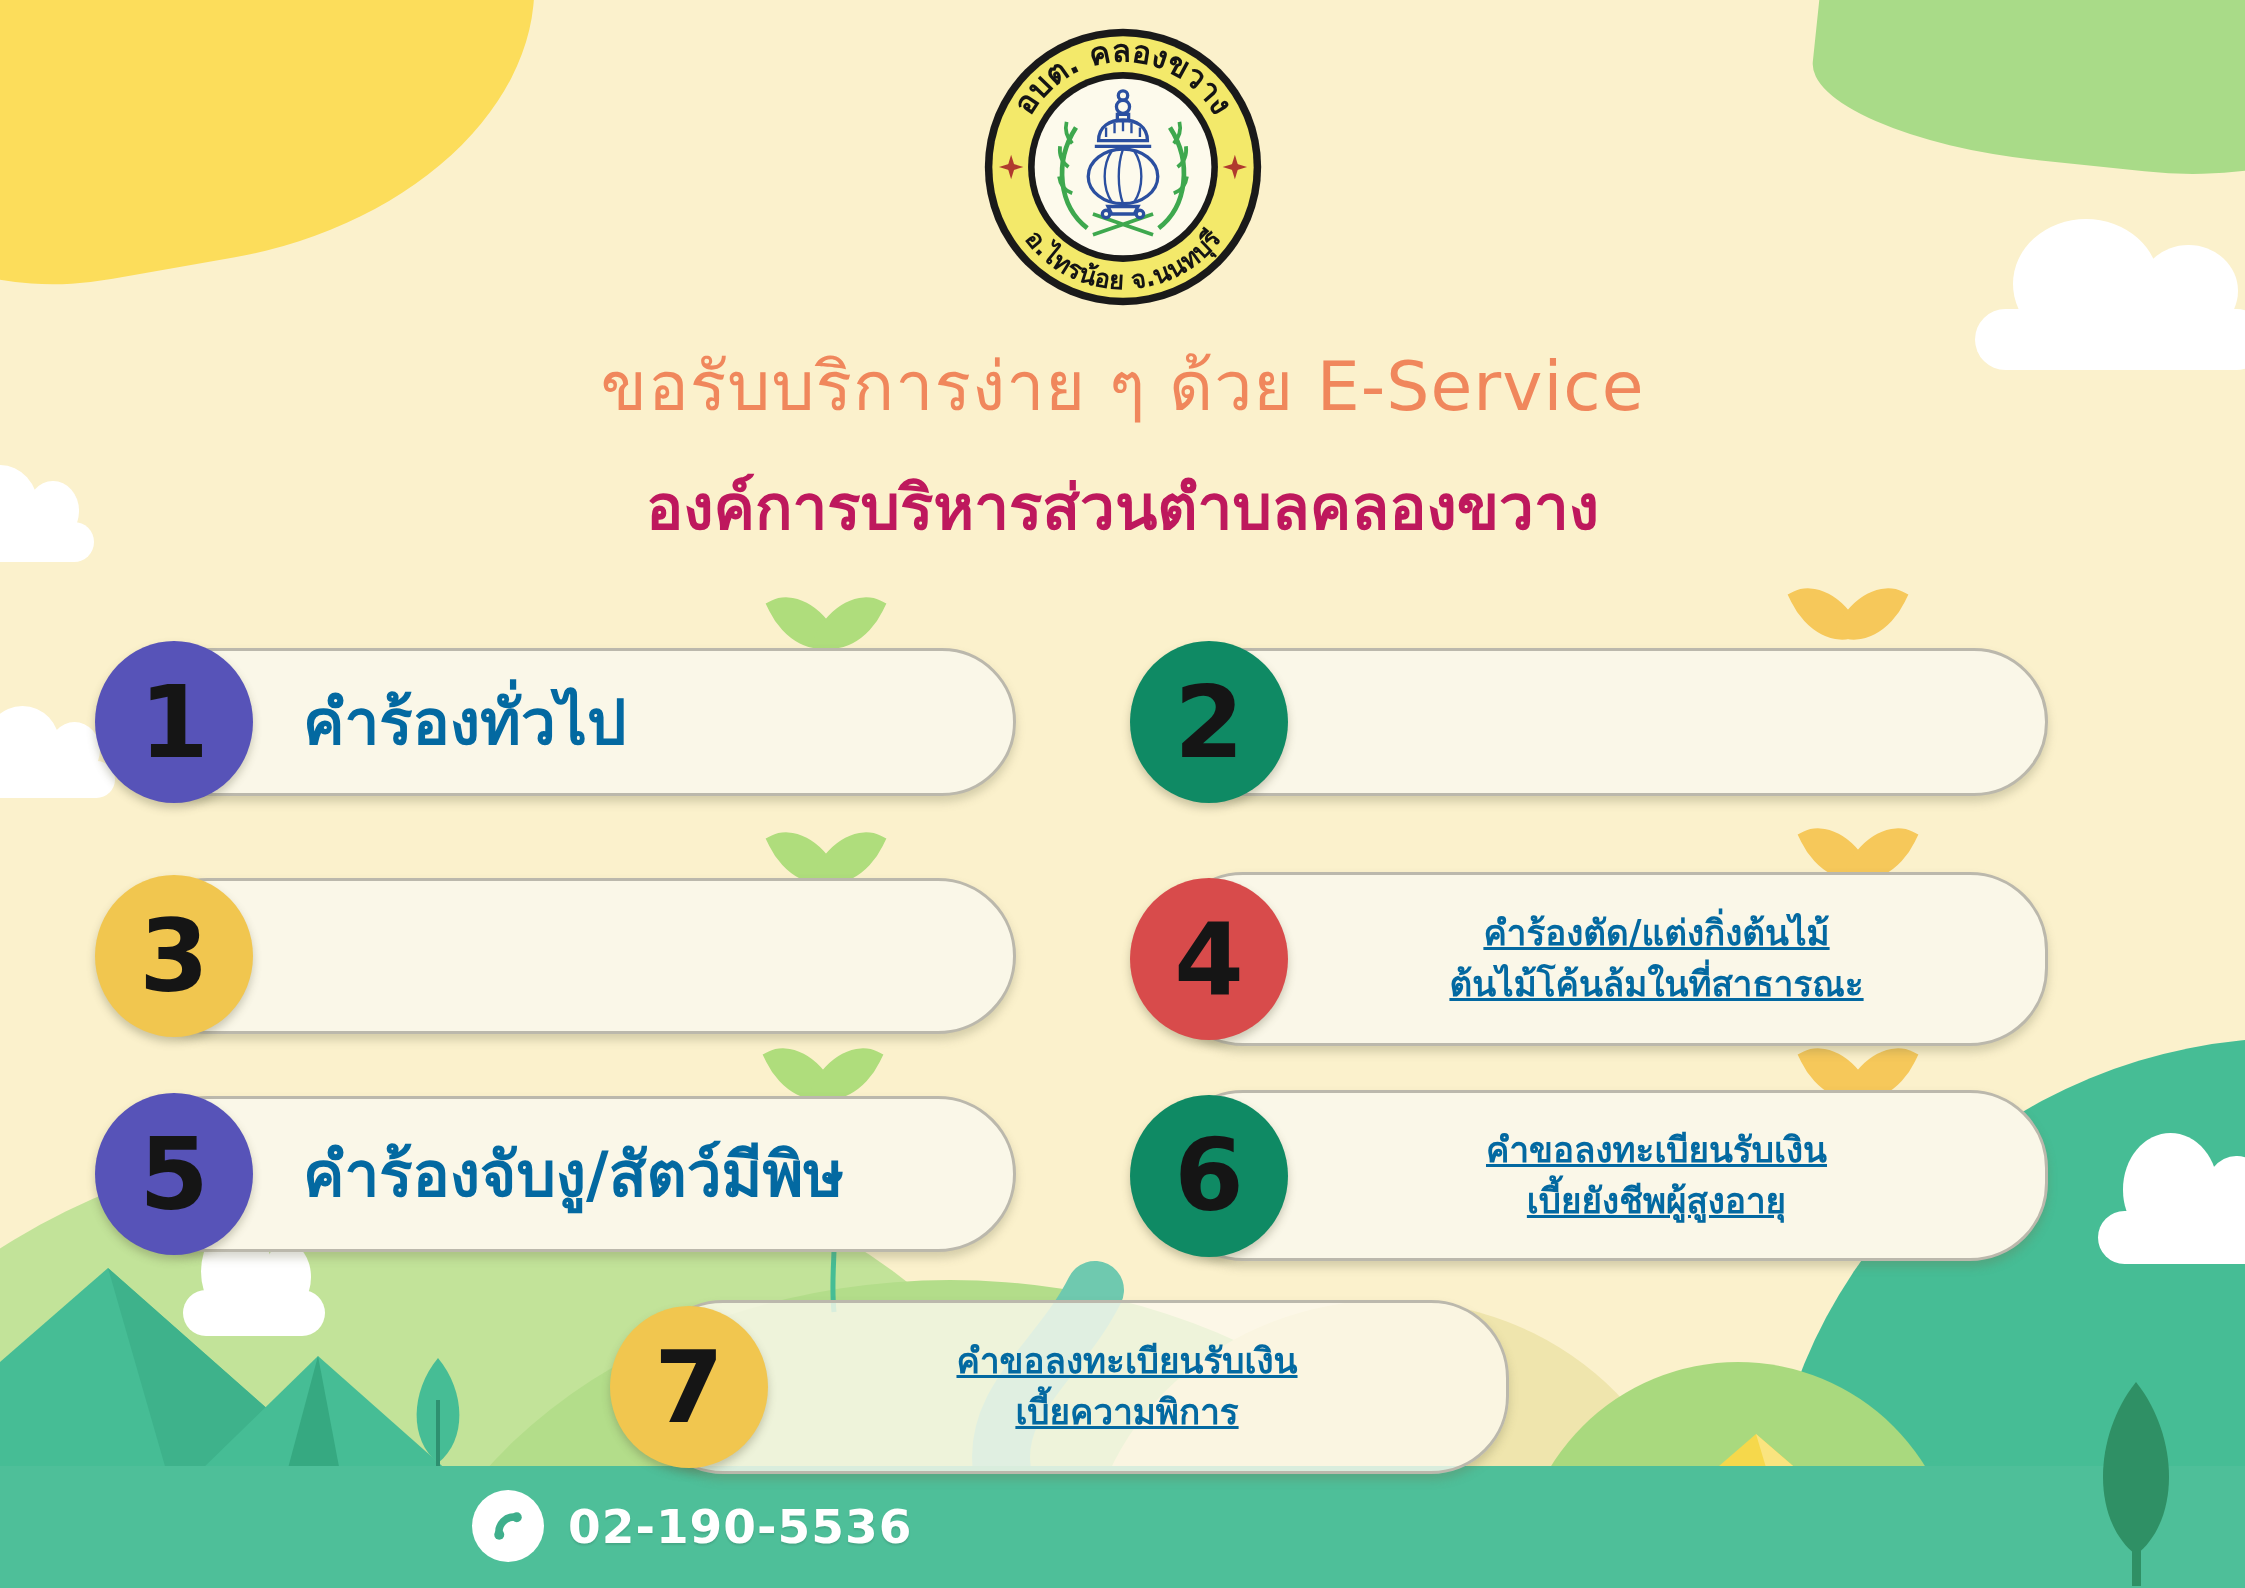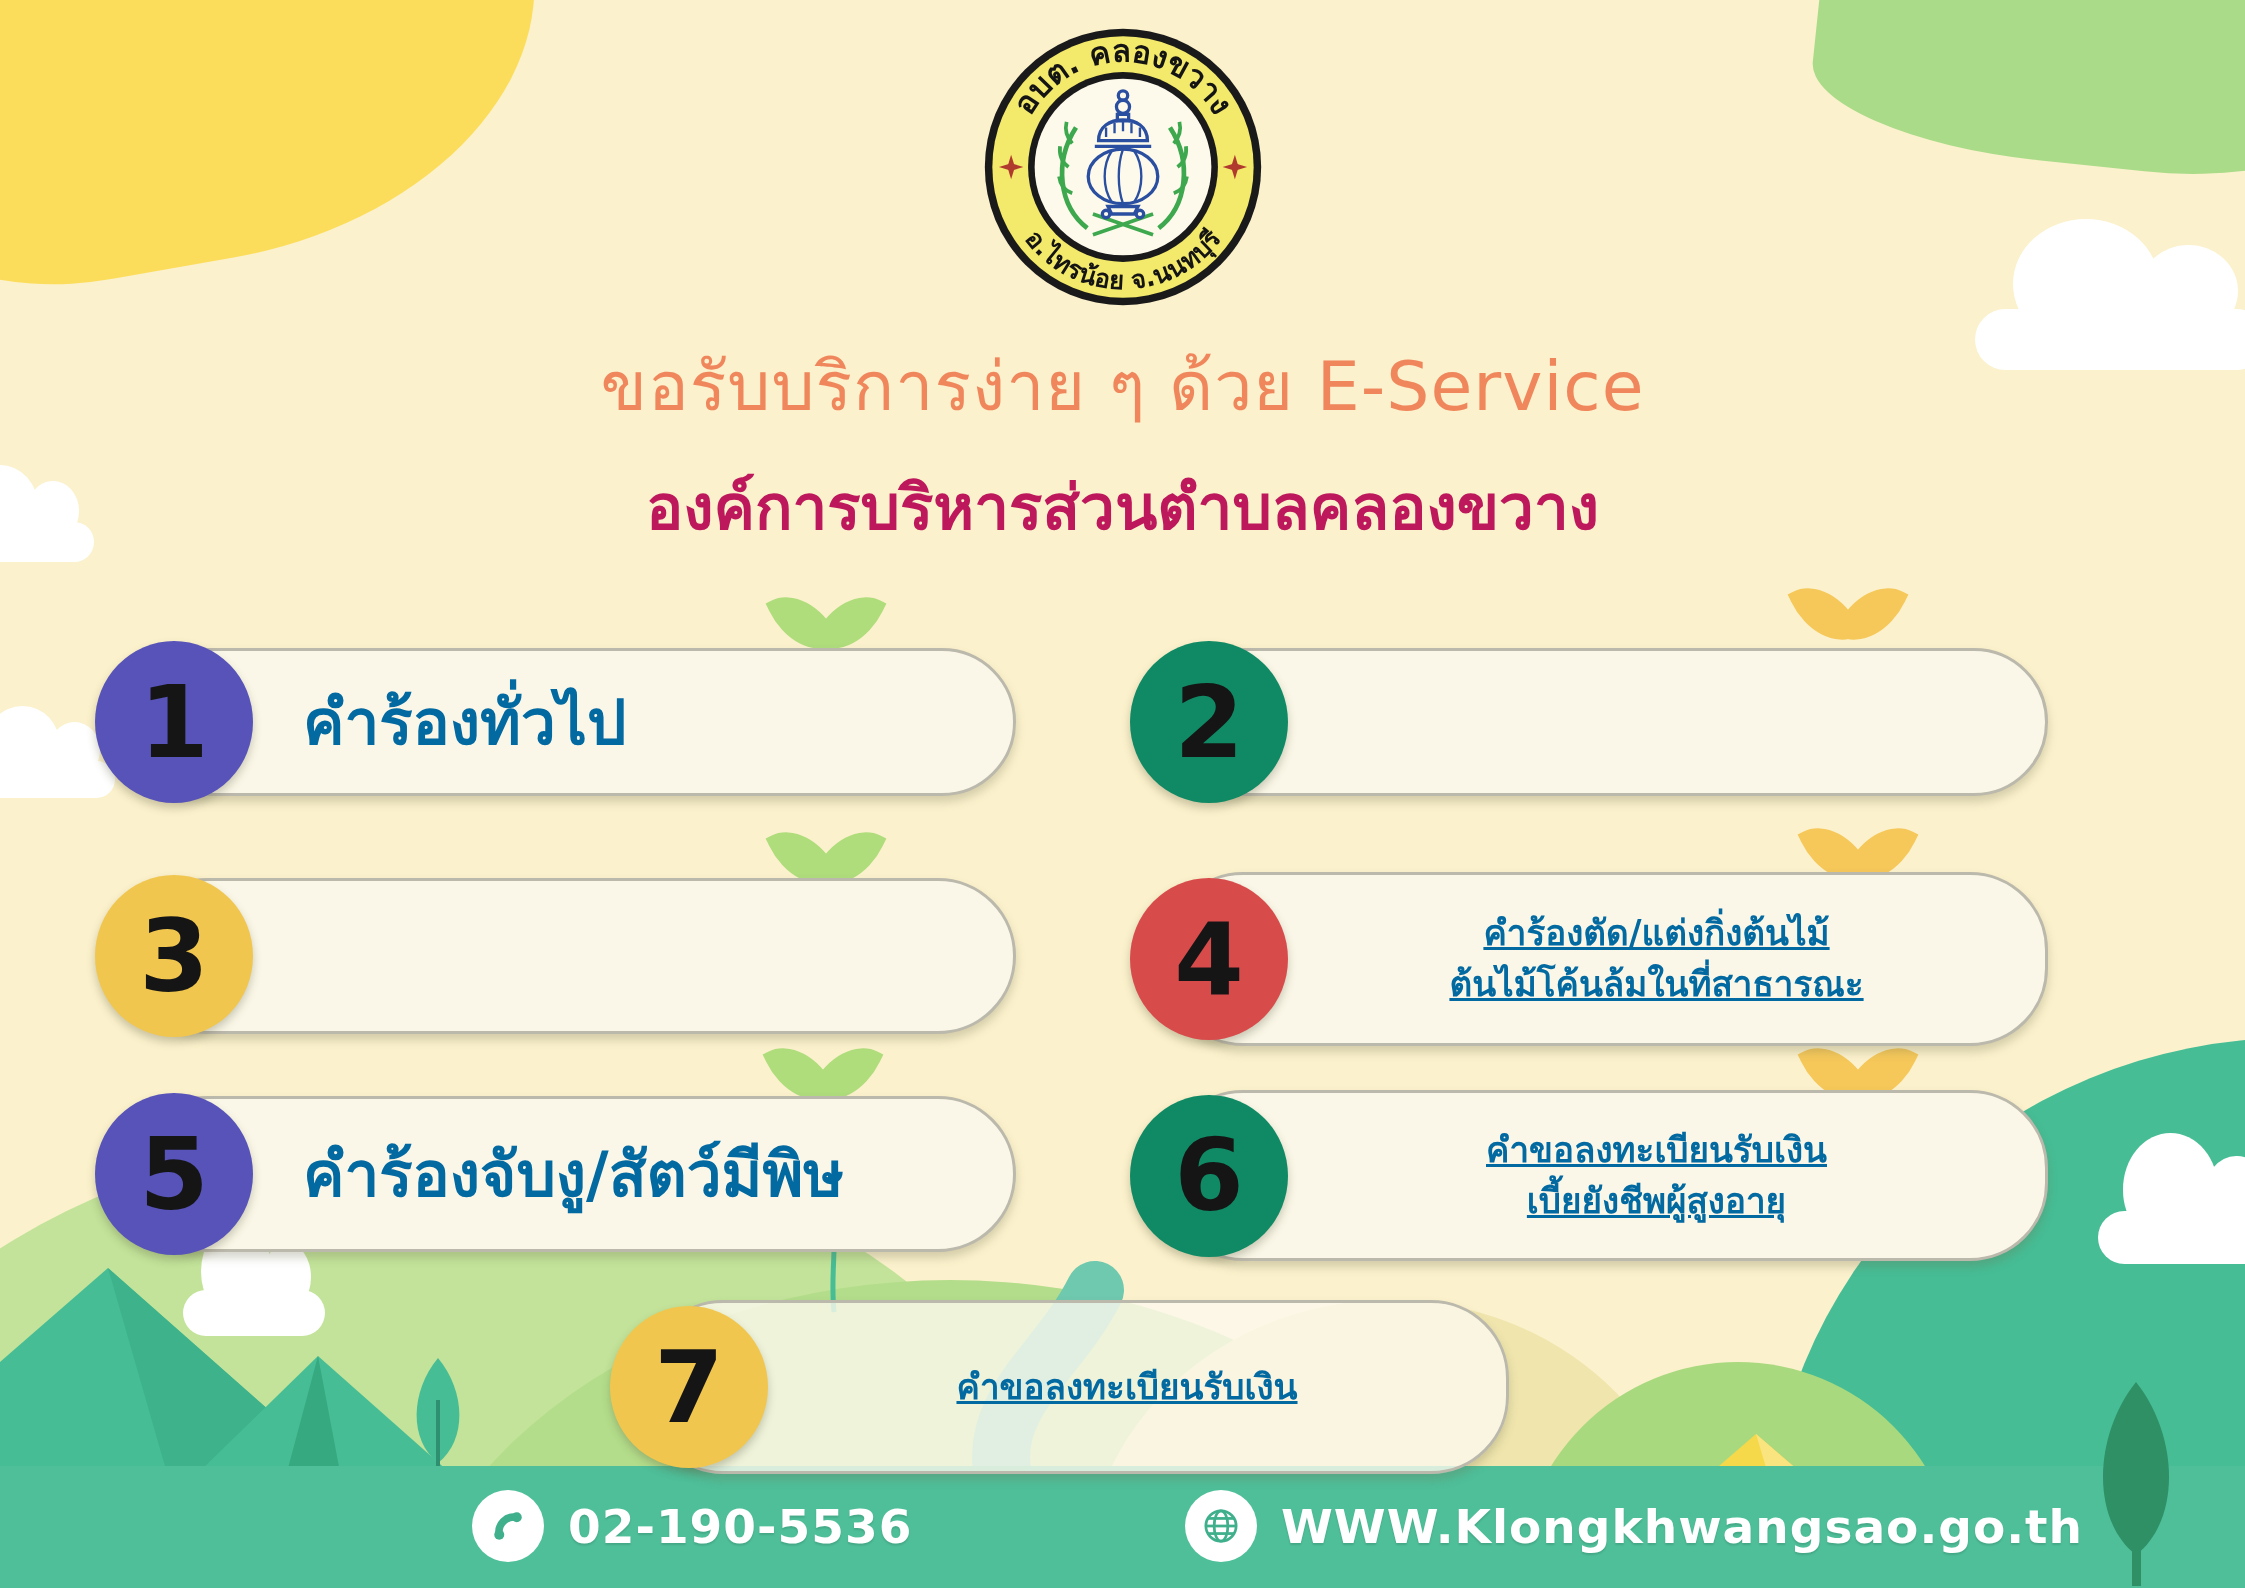--- a/index.html
+++ b/index.html
@@ -239,41 +239,28 @@
     <div class="num" style="background: rgb(15, 138, 100);">6</div>
     <div class="lbl two-line">
       <div>คำขอลงทะเบียนรับเงิน</div>
       <div>เบี้ยยังชีพผู้สูงอายุ</div>
     </div>
   </div>
   <div class="pill p7">
     <div class="num" style="background: rgb(241, 198, 79);">7</div>
     <div class="lbl two-line">
       <div>คำขอลงทะเบียนรับเงิน</div>
+      <div>เบี้ยความพิการ</div>
     </div>
   </div>
 
   <div class="footer-item f-phone">
     <div class="icon-circle">
       <svg width="40" height="40" viewBox="0 0 64 64">
         <path d="M18,46 A24,24 0 0 1 46,18" stroke="#3FAF8C" stroke-width="12" fill="none" stroke-linecap="round"></path>
         <circle cx="18" cy="46" r="8" fill="#3FAF8C"></circle>
         <circle cx="46" cy="18" r="8" fill="#3FAF8C"></circle>
       </svg>
     </div>
     <div class="footer-text">02-190-5536</div>
   </div>
-  <div class="footer-item f-web">
-    <div class="icon-circle">
-      <svg width="44" height="44" viewBox="0 0 64 64">
-        <g stroke="#3FAF8C" stroke-width="4" fill="none">
-          <circle cx="32" cy="32" r="22"></circle>
-          <ellipse cx="32" cy="32" rx="10" ry="22"></ellipse>
-          <line x1="10" y1="32" x2="54" y2="32"></line>
-          <line x1="13" y1="21" x2="51" y2="21"></line>
-          <line x1="13" y1="43" x2="51" y2="43"></line>
-        </g>
-      </svg>
-    </div>
-    <div class="footer-text">WWW.Klongkhwangsao.go.th</div>
-  </div>
 
 </div>
 
 </body></html>

